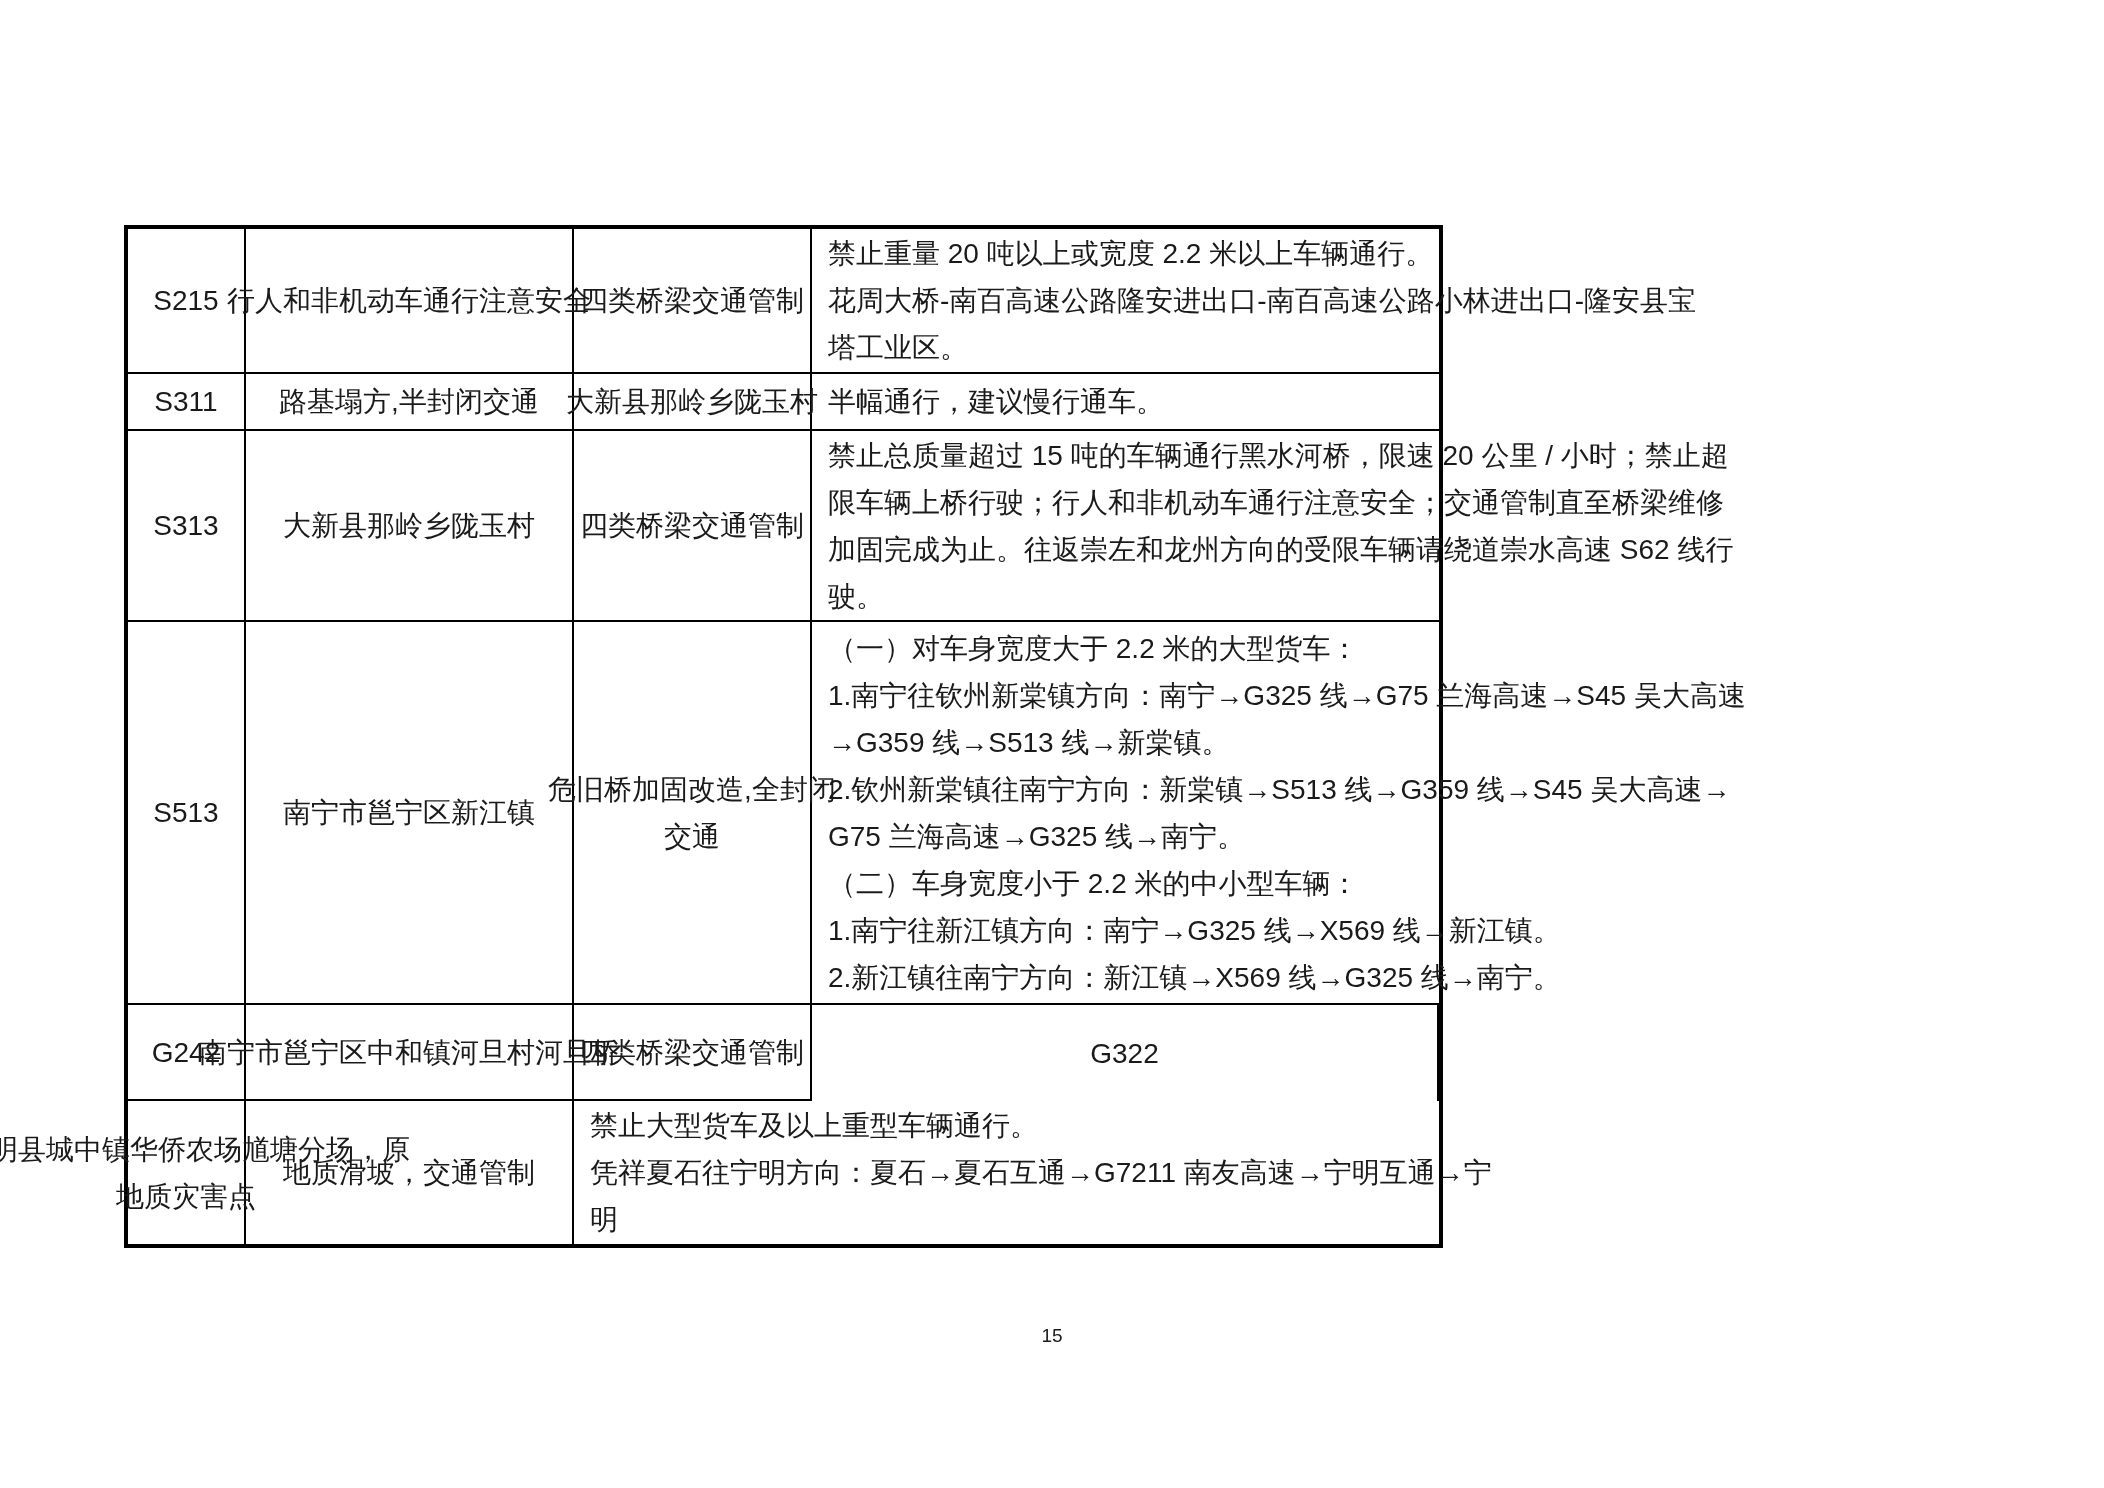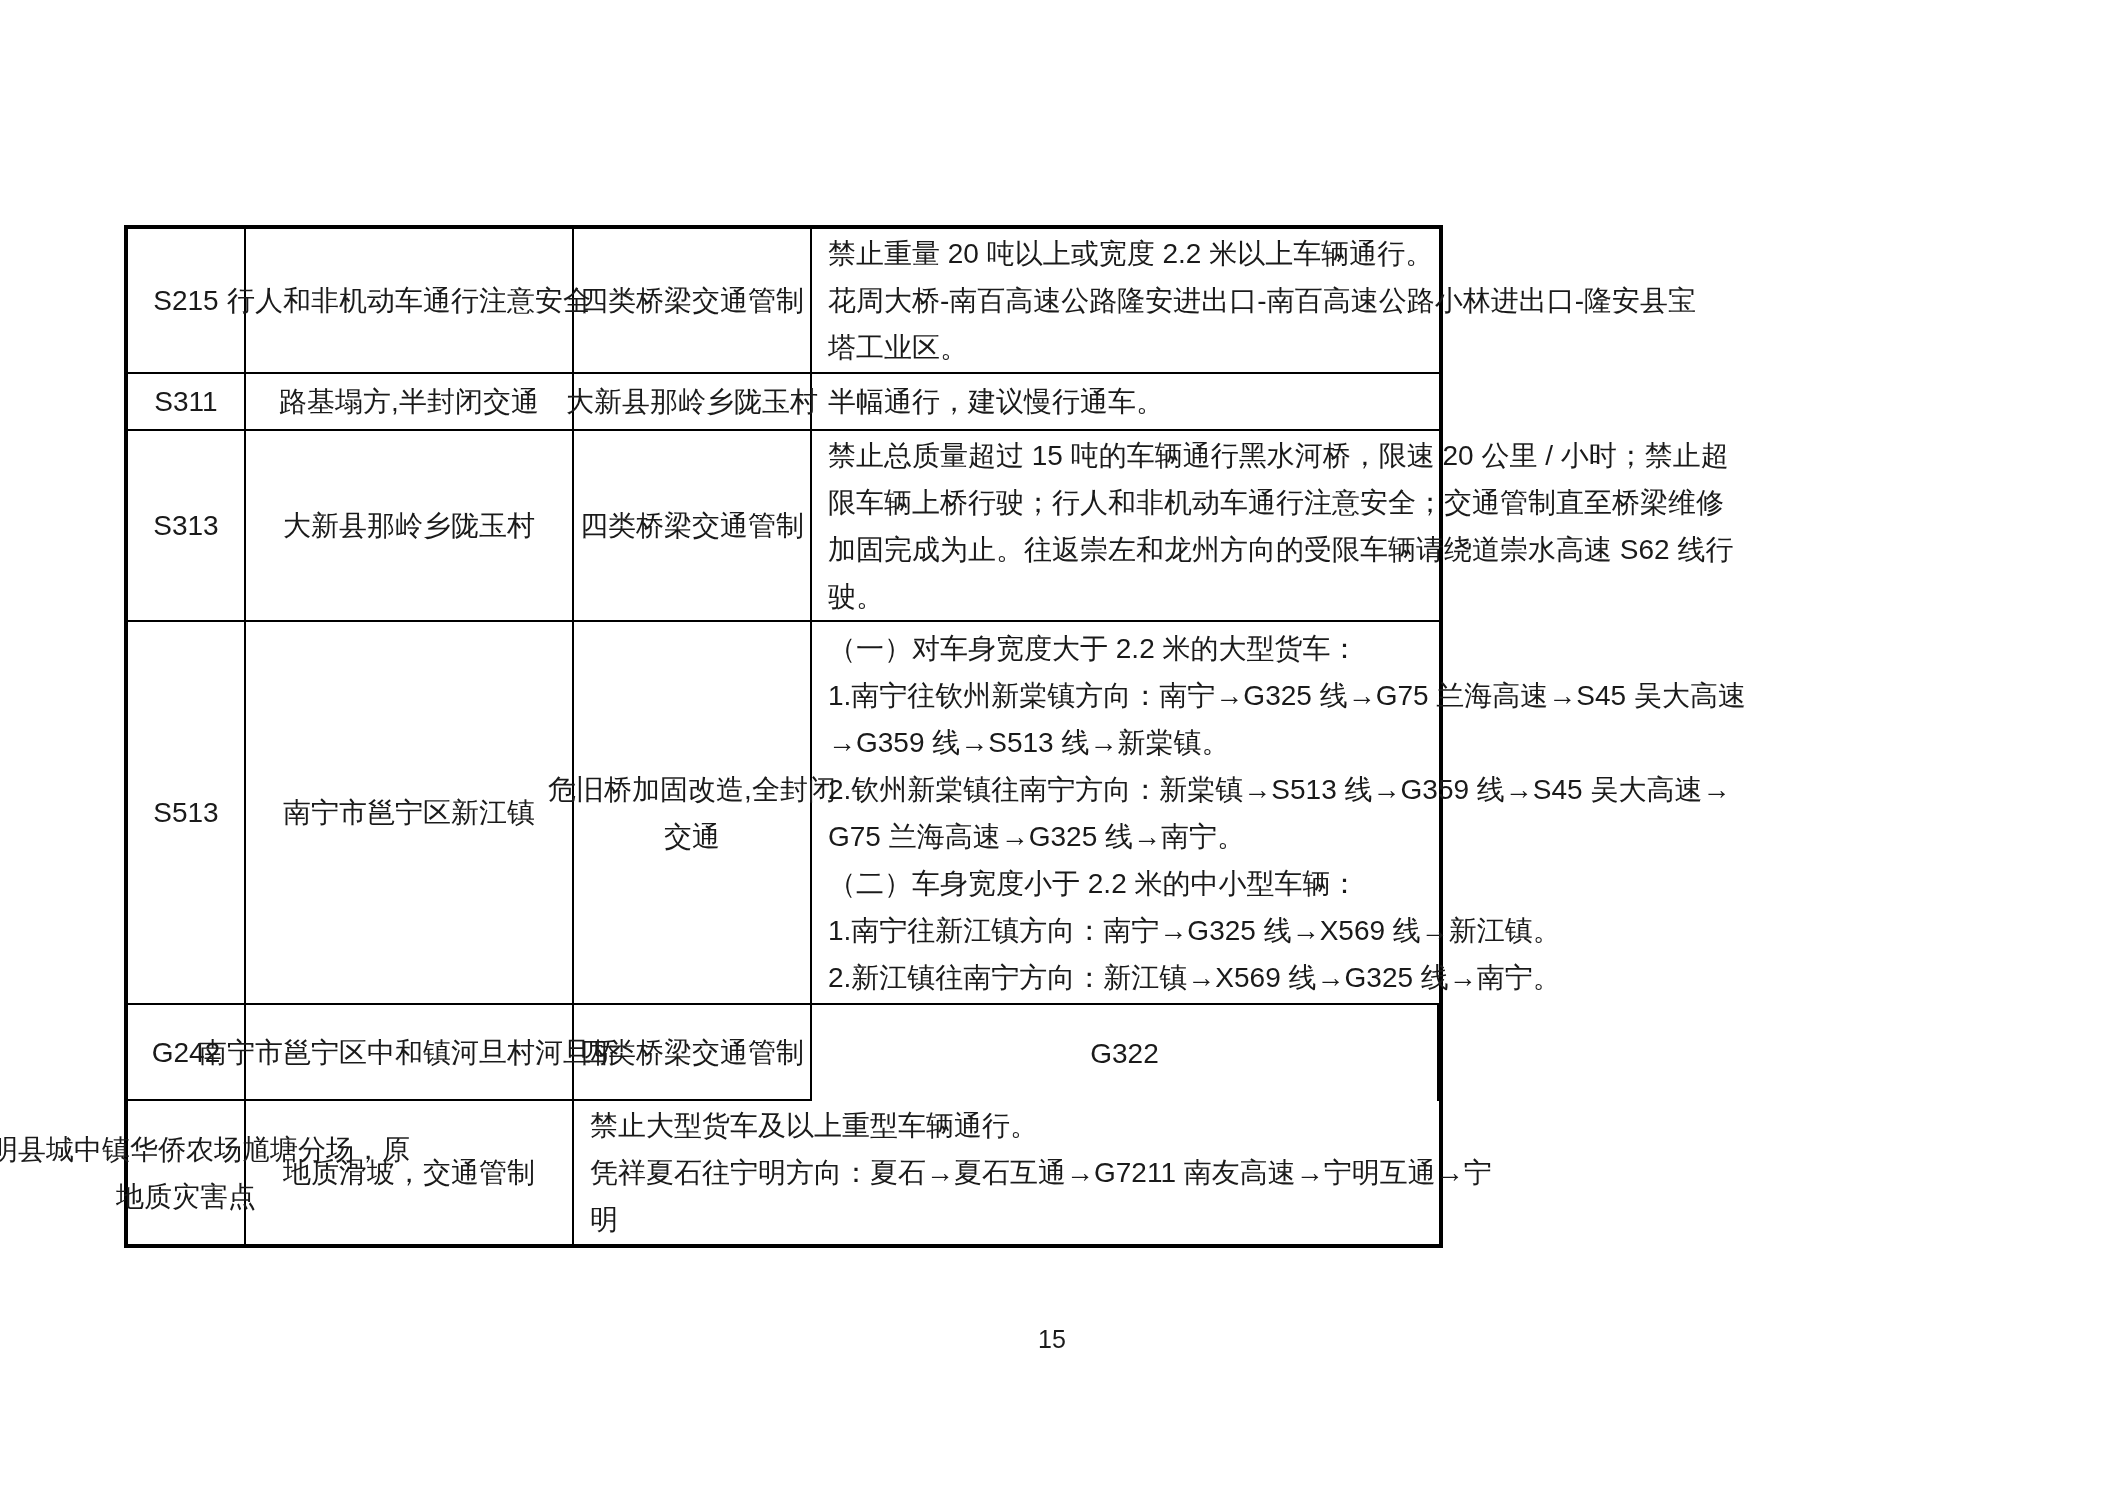--- a/index.html
+++ b/index.html
@@ -54,21 +54,21 @@
   }
   .cell.detail .txt {
     text-align: left;
   }
   .page-number {
     position: absolute;
     left: 0;
     top: 1325px;
     width: 2104px;
     text-align: center;
-    font-size: 25px;
+    font-size: 19px;
     color: #1a1a1a;
   }
 </style>
 </head>
 <body>
 
 <div class="page">
 
   <div class="traffic-table">
 

